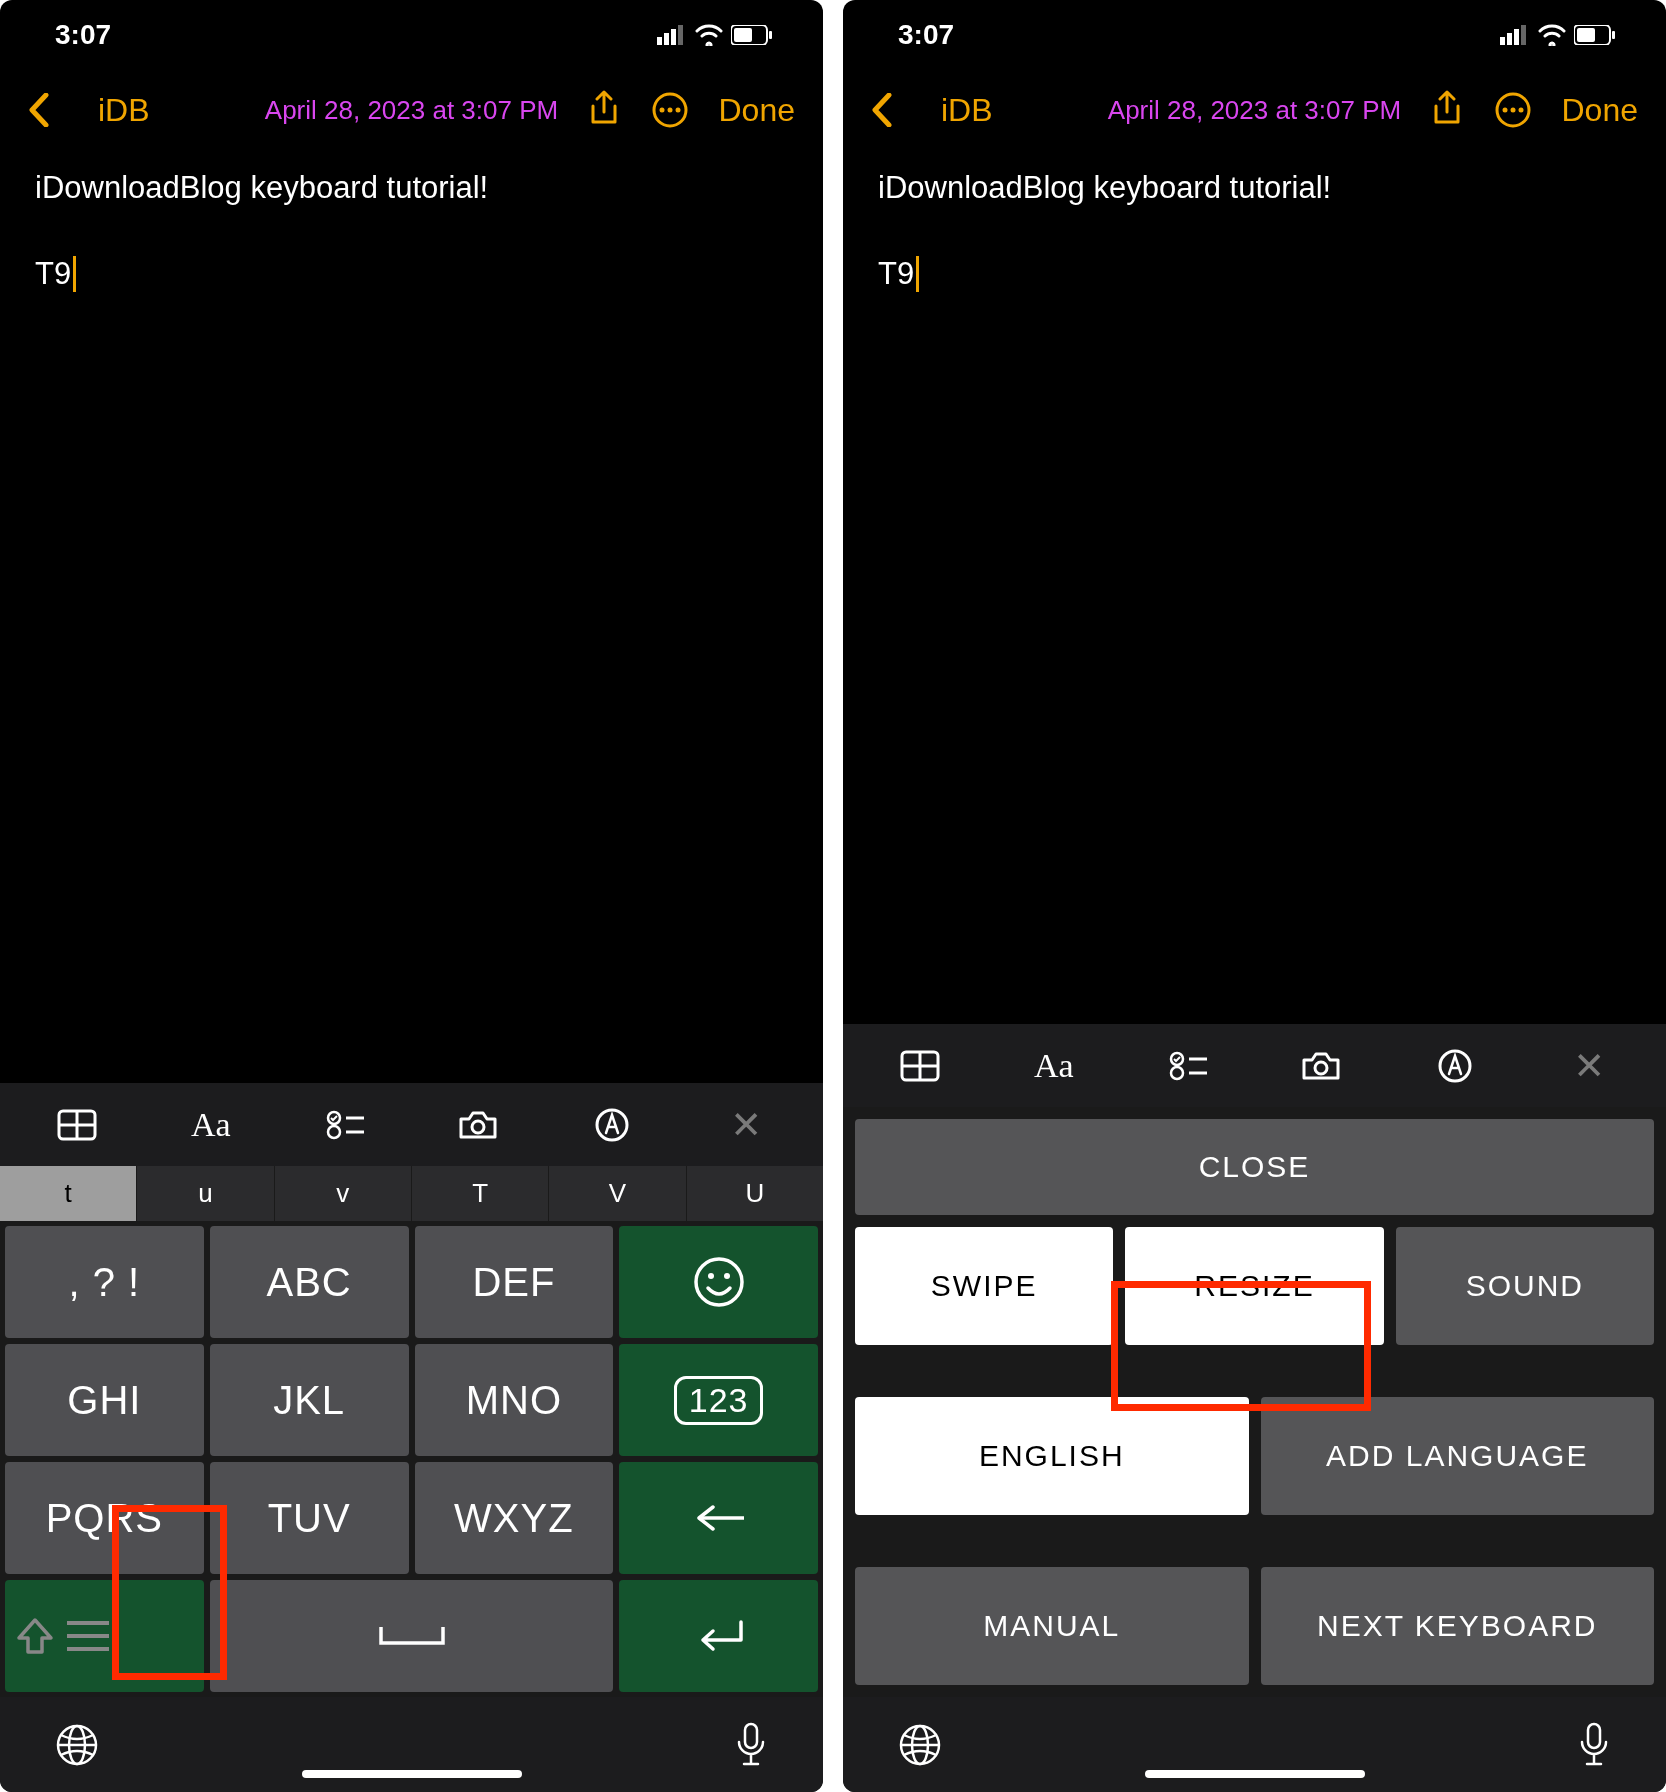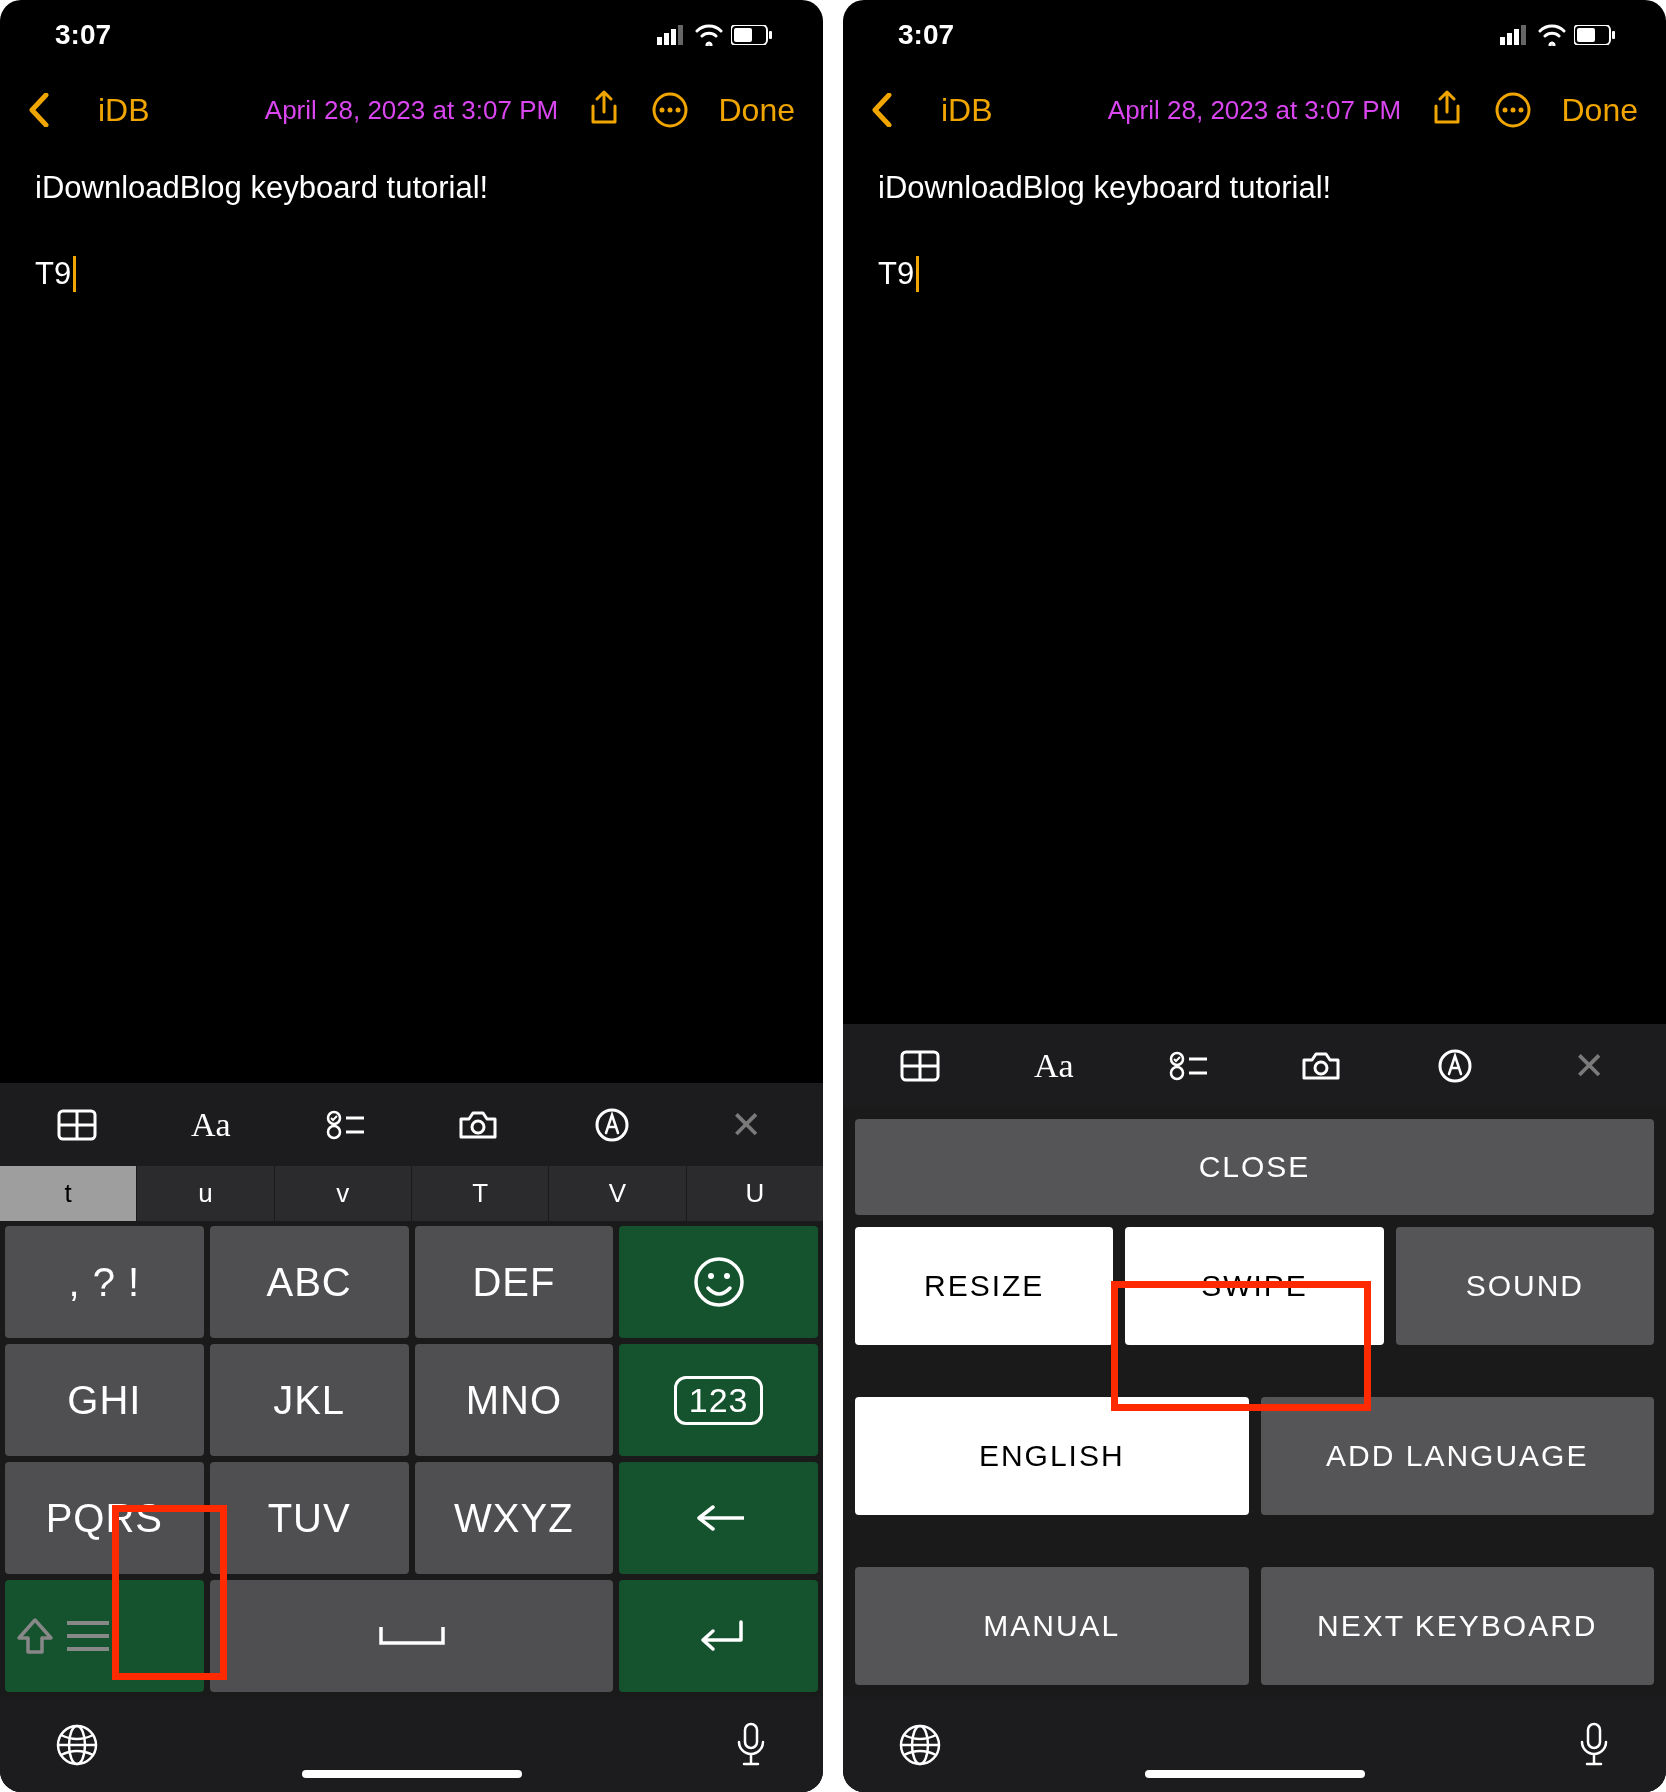--- a/index.html
+++ b/index.html
@@ -10,21 +10,21 @@
     width: 1666px;
     height: 1792px;
   }
   .phone {
     width: 823px;
     height: 1792px;
     background:#000;
     position:relative;
     display:flex;
     flex-direction:column;
-    border-radius:21px;
+    border-radius:12px;
     overflow:hidden;
   }
   .gap { width:20px; background:#fff; }
   .status-bar {
     height:70px;
     display:flex;
     justify-content:space-between;
     align-items:center;
     color:#fff;
     padding:0 50px 0 55px;
@@ -386,22 +386,22 @@
           <circle cx="18" cy="18" r="15" stroke="#fff" stroke-width="3" fill="none"></circle>
           <path d="M12 26 L18 8 L24 26 M14 20 h8" stroke="#fff" stroke-width="2.5" fill="none" stroke-linecap="round"></path>
         </svg>
       </span>
     <span class="tb-item close-x">✕</span>
   </div>
 
   <div class="menu-area">
     <div class="menu-btn menu-close">CLOSE</div>
     <div class="menu-row">
+      <div class="menu-btn white">SWIPE</div>
       <div class="menu-btn white" style="position:relative;">RESIZE</div>
-      <div class="menu-btn white">SWIPE</div>
       <div class="menu-btn">SOUND</div>
     </div>
     <div class="menu-row menu-row2">
       <div class="menu-btn white">ENGLISH</div>
       <div class="menu-btn">ADD LANGUAGE</div>
     </div>
     <div class="menu-row menu-row2">
       <div class="menu-btn">MANUAL</div>
       <div class="menu-btn">NEXT KEYBOARD</div>
     </div>

